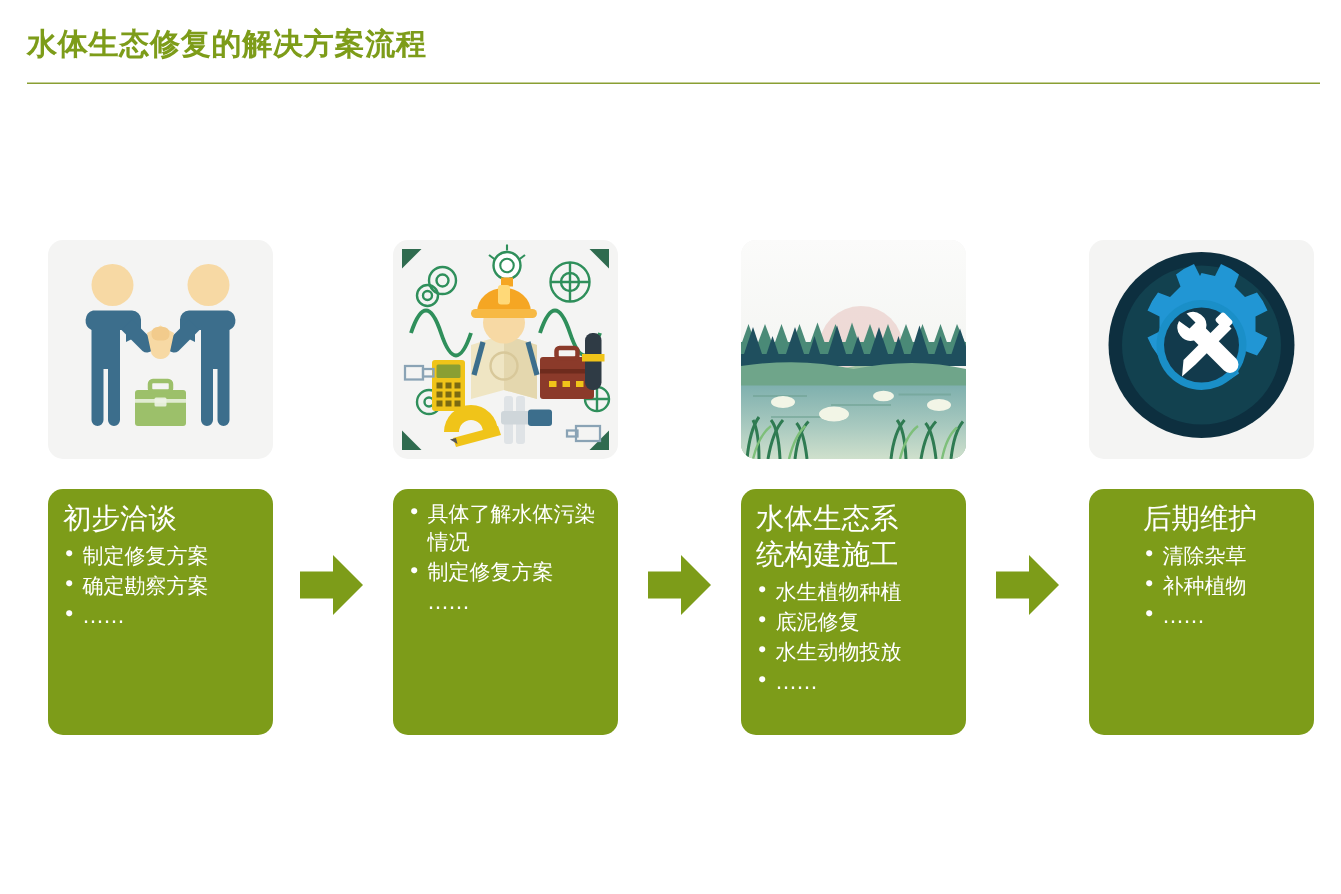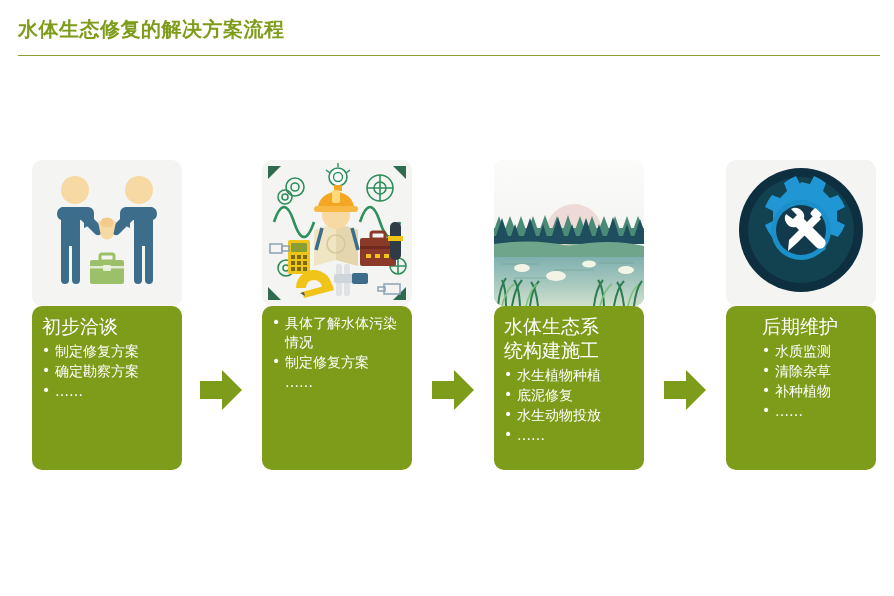--- a/index.html
+++ b/index.html
@@ -60,21 +60,21 @@
     height: 146px;
     background: #f4f4f3;
     border-radius: 10px;
     overflow: hidden;
   }
   .card-panel {
     position: relative;
     width: 150px;
     background: #7d9c19;
     border-radius: 10px;
-    margin-top: 0;
+    margin-top: 20px;
     box-sizing: border-box;
     padding: 8px 10px 10px 10px;
     color: #ffffff;
   }
   .card-panel-title {
     font-size: 19px;
     font-weight: normal;
     line-height: 24px;
     color: #ffffff;
     margin-bottom: 4px;
@@ -410,21 +410,20 @@
           <path d="M60 54 a9 9 0 0 0 10 13 l20 20 a5.5 5.5 0 0 0 8 -8 l-20 -20 a9 9 0 0 0 -13 -10 l6 6 l-4 4 l-7 -5 z"></path>
 
           <path d="M90 54 l5 5 l-24 24 l-9 8 l1 -11 l24 -24 z"></path>
           <rect x="85" y="50" width="10" height="8" rx="2" transform="rotate(45 90 54)"></rect>
         </g>
       </svg>
     </div>
     <div class="card-panel">
       <div class="card-panel-title">后期维护</div>
       <ul class="card-bullets">
-        <li class="has-dot">水质监测</li>
         <li class="has-dot">清除杂草</li>
         <li class="has-dot">补种植物</li>
         <li class="has-dot">……</li>
       </ul>
     </div>
   </div>
 
 </div>
 
 </body></html>

